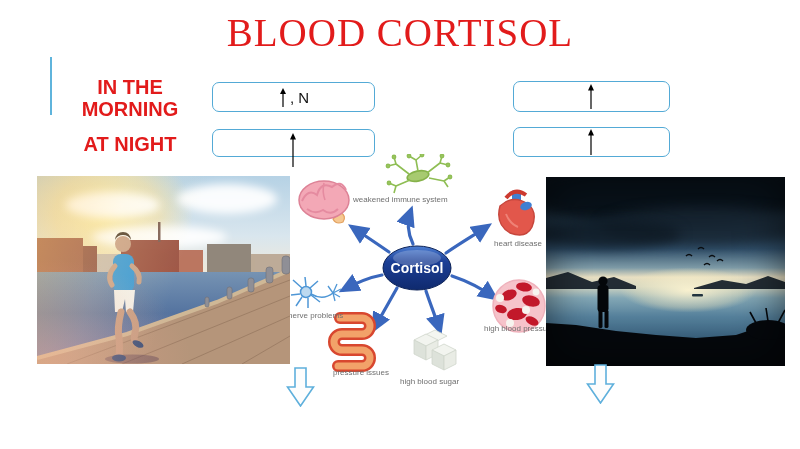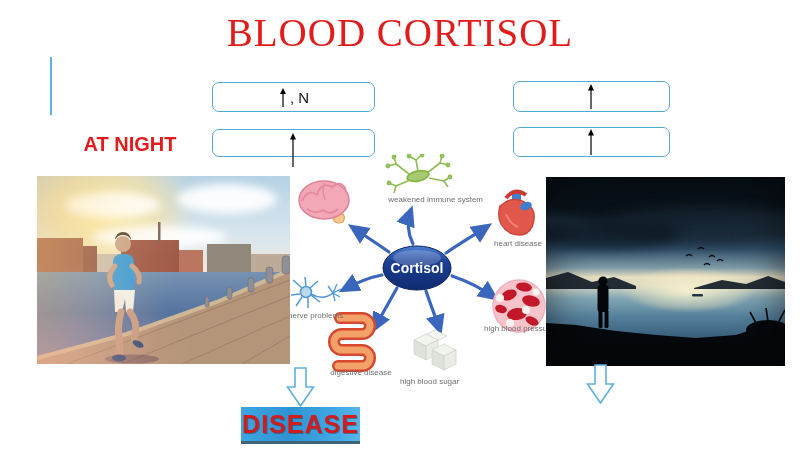--- a/index.html
+++ b/index.html
@@ -22,21 +22,21 @@
   .b1{left:212px;top:82px;width:161px;height:28px;}
   .b2{left:513px;top:81px;width:155px;height:29px;}
   .b3{left:212px;top:129px;width:161px;height:26px;}
   .b4{left:513px;top:127px;width:155px;height:28px;}
   .b3 svg{position:relative;top:7px;}
 
   
   .diagram{position:absolute;left:288px;top:154px;width:260px;height:236px;z-index:1;}
   .diagram svg.art{position:absolute;left:0;top:0;}
   .dlabel{position:absolute;color:#6f6f6f;font-size:8px;line-height:1.3;}
-  .dl-immune{left:65px;top:41px;width:130px;text-align:right;}
+  .dl-immune{left:65px;top:41px;width:130px;text-align:left;}
   .dl-mental{left:14px;top:74px;width:64px;white-space:pre-line;}
   .dl-heart{left:196px;top:85px;width:68px;text-align:center;}
   .dl-pressure{left:196px;top:170px;width:100px;white-space:nowrap;}
   .dl-nerve{left:0px;top:157px;width:62px;white-space:nowrap;}
   .dl-digestive{left:38px;top:214px;width:70px;text-align:center;}
   .dl-sugar{left:112px;top:205px;width:78px;text-align:left;margin-top:18px;}
   svg text{font-family:"Liberation Sans",sans-serif;}
 
   
   .photo{position:absolute;overflow:hidden;z-index:2;}
@@ -79,20 +79,21 @@
             background:linear-gradient(90deg,#49e4e0,#3fd8d6 50%,#55e9e5);
             border-bottom:3px solid #5a6a70;color:#d32828;font-size:19px;letter-spacing:2px;}
 </style>
 </head>
 <body>
 
 <div class="slide">
 
   <div class="title">BLOOD CORTISOL</div>
   <div class="vline"></div>
+  <div class="rowlabel lbl-morning">IN THE MORNING</div>
   <div class="rowlabel lbl-night">AT NIGHT</div>
 
   <div class="tbox b1">
     <svg width="10" height="19" viewBox="0 0 10 19">
       <line x1="5" y1="19" x2="5" y2="4" stroke="#000" stroke-width="1.2"></line>
       <polygon points="5,0 2,6 8,6" fill="#000"></polygon>
     </svg>
     <span class="sfx">, N</span>
   </div>
   <div class="tbox b2">
@@ -213,21 +214,21 @@
         <ellipse cx="129" cy="114" rx="34" ry="22" fill="url(#cg)" stroke="#0c2257" stroke-width="1"></ellipse>
         <ellipse cx="129" cy="104" rx="24" ry="8" fill="rgba(255,255,255,0.22)"></ellipse>
         <text x="129" y="119" text-anchor="middle" font-size="14" font-weight="bold" fill="#ffffff">Cortisol</text>
       </g>
     </svg>
 
     <div class="dlabel dl-immune">weakened immune system</div>
     <div class="dlabel dl-heart">heart disease</div>
     <div class="dlabel dl-pressure">high blood pressure</div>
     <div class="dlabel dl-nerve">nerve problems</div>
-    <div class="dlabel dl-digestive">digestive disease</div>
+    <div class="dlabel dl-digestive">pressure issues</div>
     <div class="dlabel dl-sugar">high blood sugar</div>
   </div>
 
   <div class="photo photo-left">
     <div class="abs lp-sky"></div>
     <div class="abs lp-sun"></div>
     <div class="abs cloud lp-c1"></div>
     <div class="abs cloud lp-c2"></div>
     <div class="abs cloud lp-c3"></div>
     <div class="abs lp-water"></div>
@@ -309,15 +310,14 @@
     <svg width="29" height="40" viewBox="0 0 29 40">
       <polygon points="9,1 20,1 20,20 27.5,20 14.5,39 1.5,20 9,20" fill="#fdfdfd" stroke="#5fb0dc" stroke-width="1.6"></polygon>
     </svg>
   </div>
   <div class="downarrow da-right">
     <svg width="29" height="40" viewBox="0 0 29 40">
       <polygon points="9,1 20,1 20,20 27.5,20 14.5,39 1.5,20 9,20" fill="#fdfdfd" stroke="#5fb0dc" stroke-width="1.6"></polygon>
     </svg>
   </div>
 
-  <div class="outcome disease">DISEASE</div>
 
 </div>
 
 </body></html>

